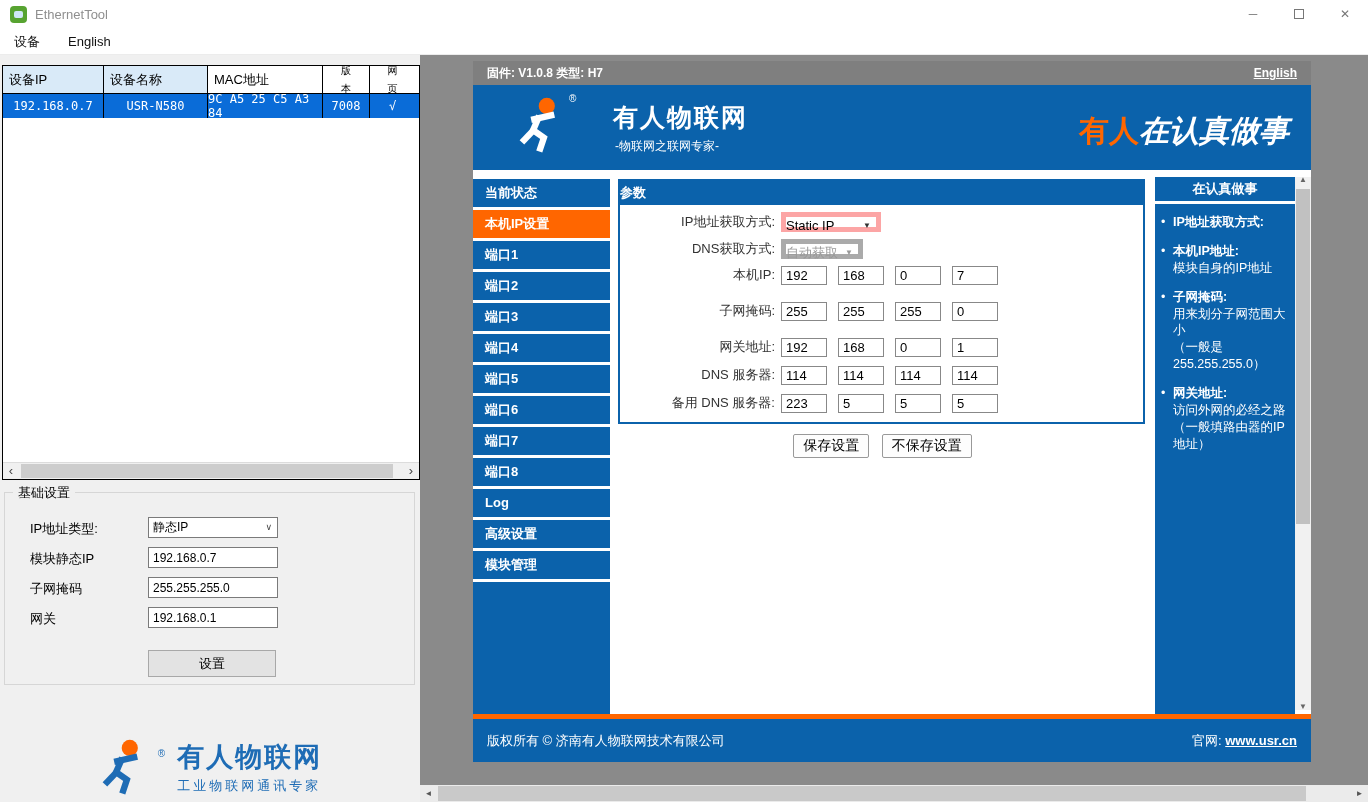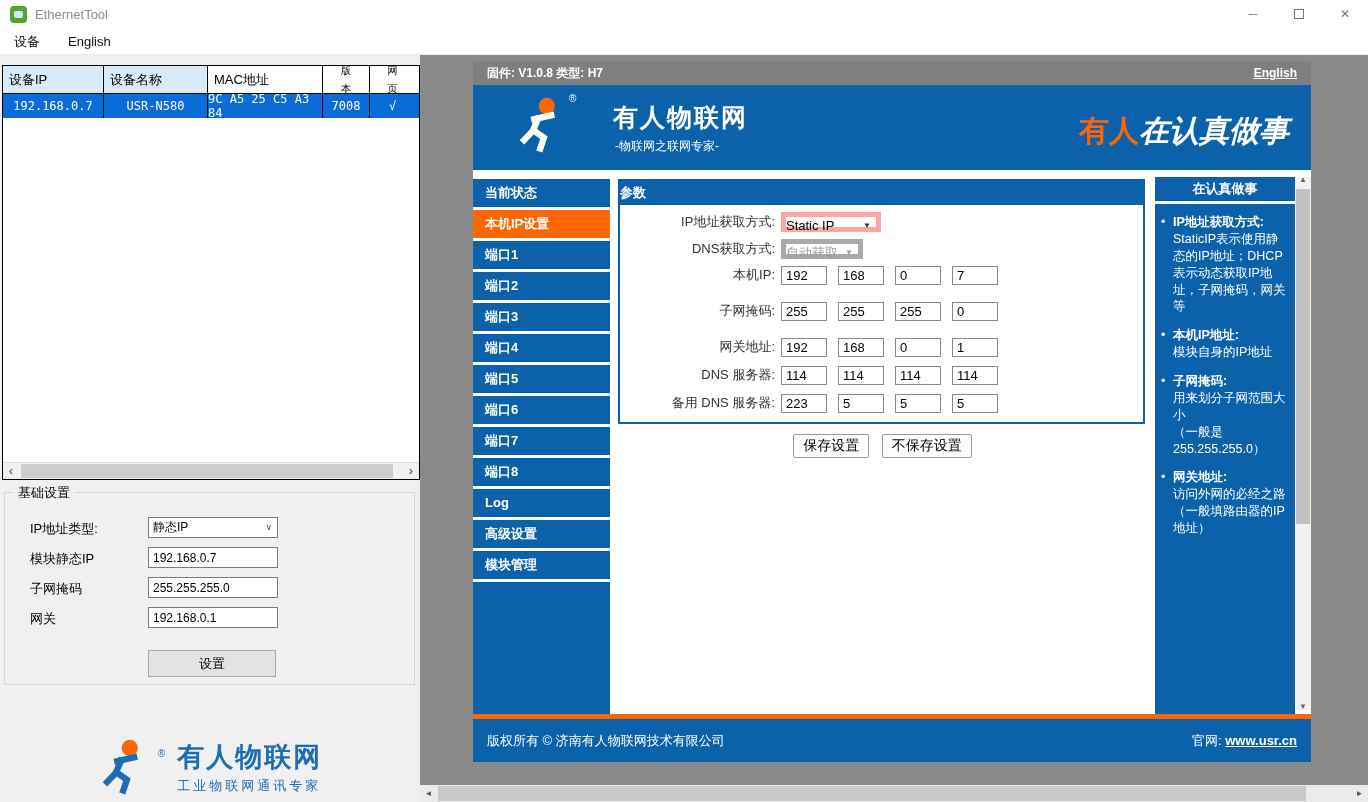--- a/index.html
+++ b/index.html
@@ -300,21 +300,21 @@
           <span class="web-btn">保存设置</span>
           <span class="web-btn">不保存设置</span>
         </div>
       </div>
 
       <div class="help">
         <div class="help-title">在认真做事</div>
         <div class="help-body">
           <div class="help-item">
             <span class="bullet">•</span>
-            <span><span class="ht">IP地址获取方式:</span><br><span class="hb">StaticIP表示使用静态的IP地址；DHCP表示动态获取IP地址，子网掩码，网关等</span></span>
+            <span><span class="ht">IP地址获取方式:</span><br></span>
           </div>
           <div class="help-item">
             <span class="bullet">•</span>
             <span><span class="ht">本机IP地址:</span><br><span class="hb">模块自身的IP地址</span></span>
           </div>
           <div class="help-item">
             <span class="bullet">•</span>
             <span><span class="ht">子网掩码:</span><br><span class="hb">用来划分子网范围大小
 （一般是
 255.255.255.0）</span></span>

